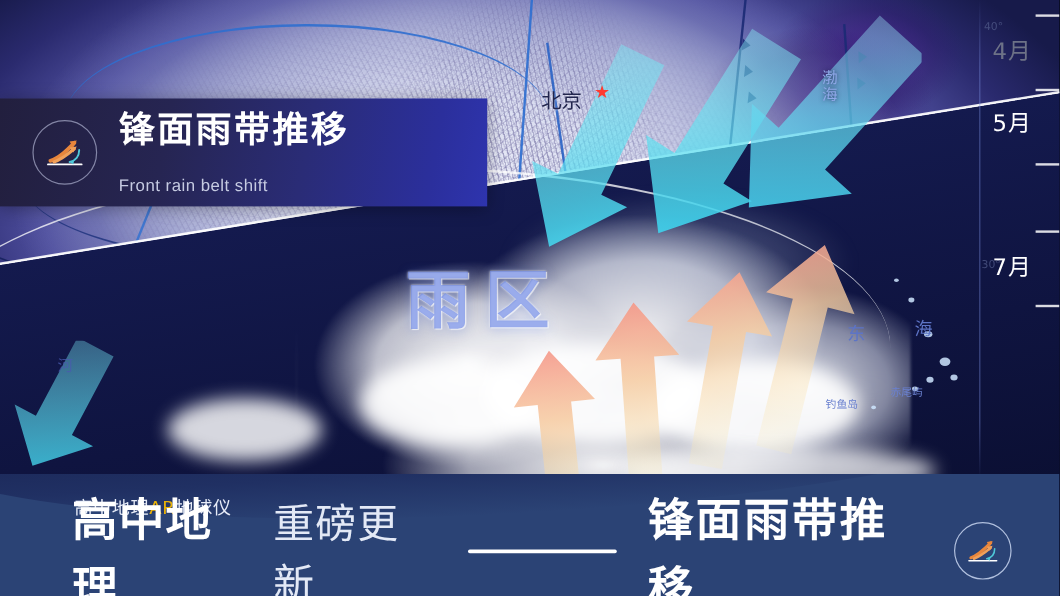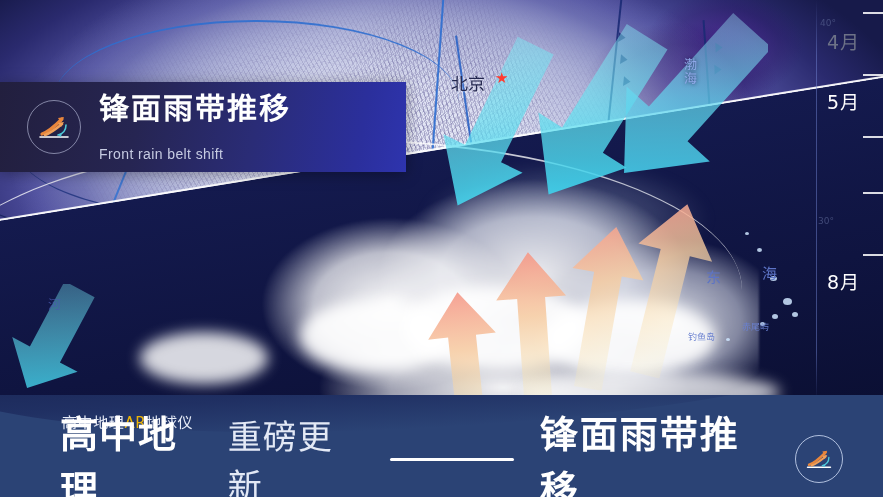--- a/index.html
+++ b/index.html
@@ -425,20 +425,21 @@
             <stop offset="40%" stop-color="#f8cd9f" stop-opacity="0.78"></stop>
             <stop offset="100%" stop-color="#faedbe" stop-opacity="0.22"></stop>
           </linearGradient>
         </defs>
         <g transform="rotate(14 50 90)">
           <path d="M48 2 L86 52 L63 52 L63 178 L33 178 L33 52 L10 52 Z" fill="url(#warm4)"></path>
         </g>
       </svg>
     </div>
 
+    <div class="rainzone-label nosel">雨区</div>
 
     <div class="place beijing nosel">北京</div>
     <div class="star nosel">★</div>
     <div class="place bohai nosel">渤海</div>
     <div class="place donghai-a nosel">东</div>
     <div class="place donghai-b nosel">海</div>
     <div class="place diaoyu nosel">钓鱼岛</div>
     <div class="place chiwei nosel">赤尾屿</div>
     <div class="place hexi nosel">河</div>
     <div class="place lat40 nosel">40°</div>
@@ -471,22 +472,22 @@
     <div class="tick" style="top:136px;"></div>
     <div class="tick" style="top:192px;"></div>
     <div class="tick" style="top:254px;"></div>
 
     <div class="month dim" style="top:18px;">
       <span class="m-label nosel">4月</span>
     </div>
     <div class="month" style="top:78px;align-items:center;">
       <span class="m-label nosel">5月</span>
     </div>
-    <div class="month" style="top:258px;">
-      <span class="m-label nosel">8月</span>
+    <div class="month" style="top:198px;">
+      <span class="m-label nosel">7月</span>
     </div>
   </div>
 
   <div class="bottom-bar">
     <div class="bb-sub nosel">
       <span>高中地理</span><span class="ar">AR</span><span>地球仪</span>
     </div>
     <div class="bb-main">
       <span class="bb-strong nosel">高中地理</span>
       <span class="bb-light nosel">重磅更新</span>

